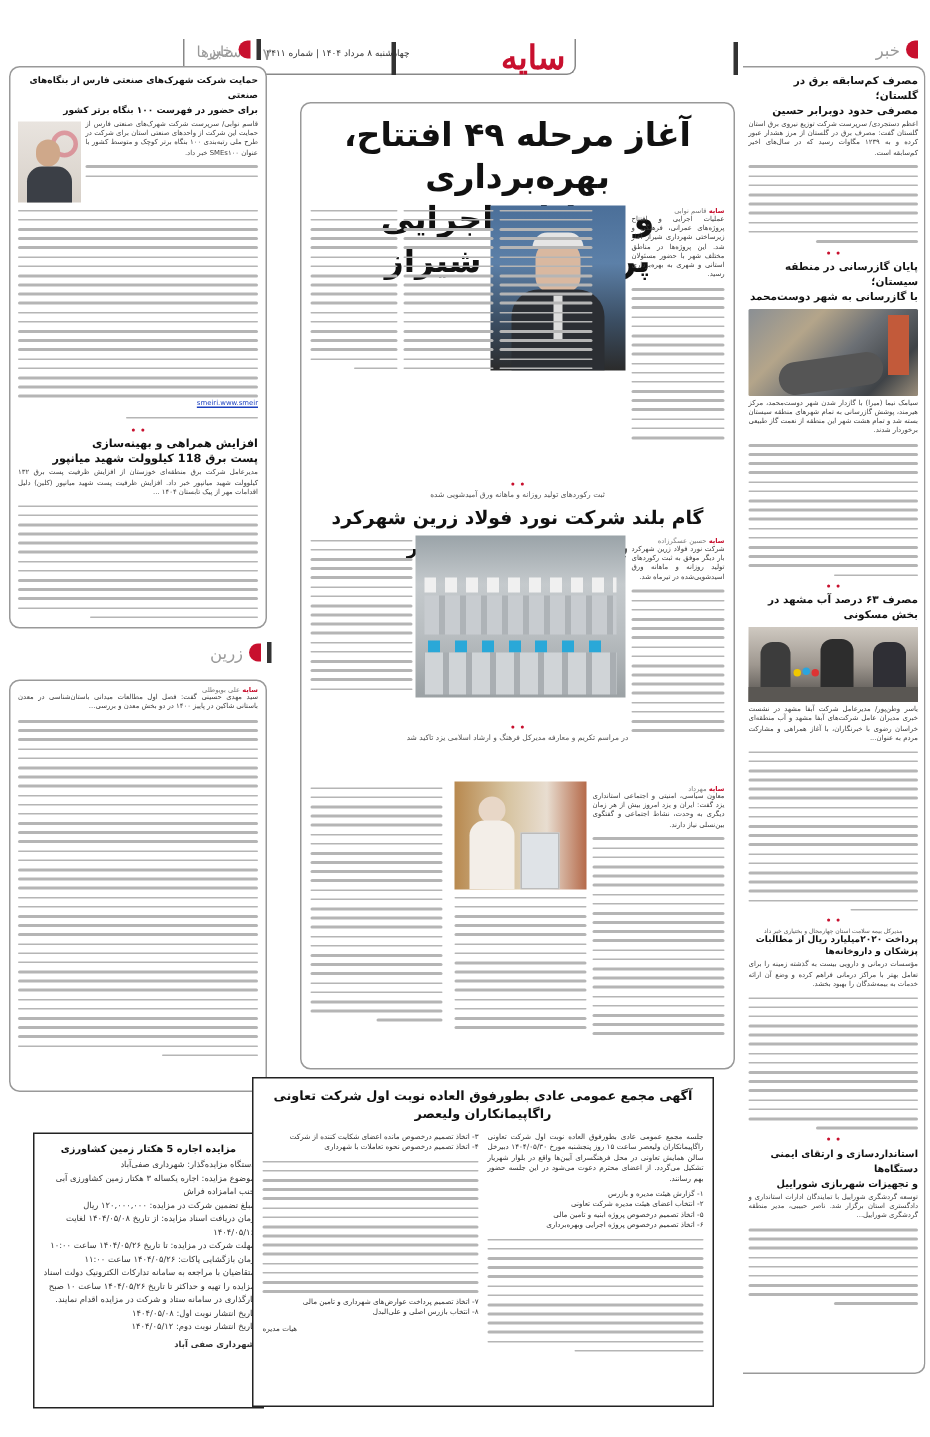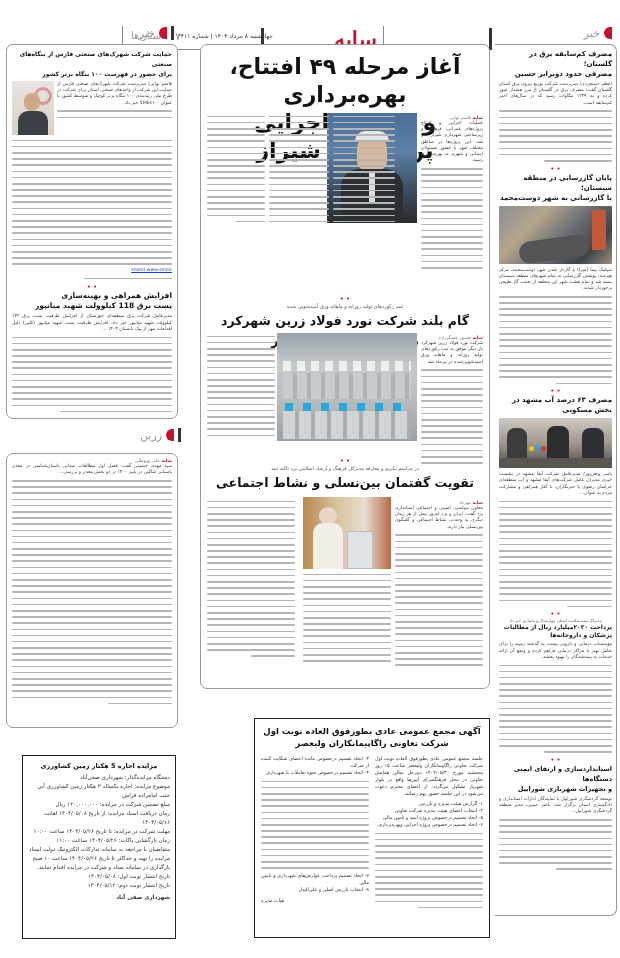--- a/index.html
+++ b/index.html
@@ -18,25 +18,25 @@
   .tag-mark { width: 8px; height: 12px; background: #c8102e; border-radius: 6px 0 0 6px; }
   .tag-bar { width: 3px; height: 14px; background: #333; }
 
   .logo { position: absolute; right: 6px; top: 0px; font-size: 22px; color: #c8102e; font-family: "DejaVu Serif", serif; font-weight: bold; letter-spacing: -1px; }
   .issue { position: absolute; right: 110px; top: 6px; font-size: 6px; color: #333; white-space: nowrap; }
   .prov { position: absolute; left: 8px; top: 4px; font-size: 10px; color: #999; }
   .prov-num { position: absolute; left: 70px; top: 4px; font-size: 11px; color: #999; }
   .box { border: 1px solid #999; border-radius: 7px; position: absolute; background: #fff; }
 
   .rcol { right: 3px; top: 44px; width: 122px; height: 872px; border-left: none; }
-  .ccol { right: 130px; top: 44px; width: 290px; height: 645px; }
+  .ccol { right: 130px; top: 68px; width: 290px; height: 645px; }
   .lcol { left: 6px; top: 44px; width: 172px; height: 375px; }
   .lcol2 { left: 6px; top: 453px; width: 172px; height: 275px; }
   .auction { left: 22px; top: 755px; width: 154px; height: 184px; border: 1.5px solid #222; border-radius: 0; }
-  .adbox { right: 130px; top: 718px; width: 236px; height: 220px; border: 1.5px solid #222; border-radius: 0; }
+  .adbox { right: 144px; top: 718px; width: 308px; height: 220px; border: 1.5px solid #222; border-radius: 0; }
 
   .headline { font-family: "DejaVu Sans", sans-serif; font-weight: bold; color: #111; text-align: center; }
   .h-main { font-size: 22px; line-height: 28px; }
   .h-sub { font-size: 15px; line-height: 20px; }
   .h-small { font-size: 7px; line-height: 10px; text-align: right; }
   .kicker { font-size: 5px; color: #555; text-align: center; }
   .byline { font-size: 4.5px; color: #777; }
   .byline .mark { color: #c8102e; font-weight: bold; }
 
   .text { font-size: 4.6px; line-height: 6.2px; color: #3a3a3a; text-align: justify; }
@@ -345,21 +345,20 @@
           <div class="ln"></div>
           <div class="ln"></div>
           <div class="ln"></div>
           <div class="ln"></div>
       </div>
     </div>
 
     <div style="position:absolute; left:8px; right:8px; top:412px;">
       <div class="divider-dots">• •</div>
       <div class="kicker">در مراسم تکریم و معارفه مدیرکل فرهنگ و ارشاد اسلامی یزد تاکید شد</div>
-      <div class="headline h-sub" style="font-size:12.5px; margin-top:2px">تقویت گفتمان بین‌نسلی و نشاط اجتماعی</div>
     </div>
     <div style="position:absolute; right:6px; top:455px; width:88px;">
       <div class="byline"><span class="mark">سایه</span> <span>مهرداد</span></div>
       <div class="text">معاون سیاسی، امنیتی و اجتماعی استانداری یزد گفت: ایران و یزد امروز بیش از هر زمان دیگری به وحدت، نشاط اجتماعی و گفتگوی بین‌نسلی نیاز دارند.</div>
       <div class="lines">
         <div class="ln"></div>
           <div class="ln"></div>
           <div class="ln"></div>
           <div class="ln"></div>
           <div class="ln"></div>

